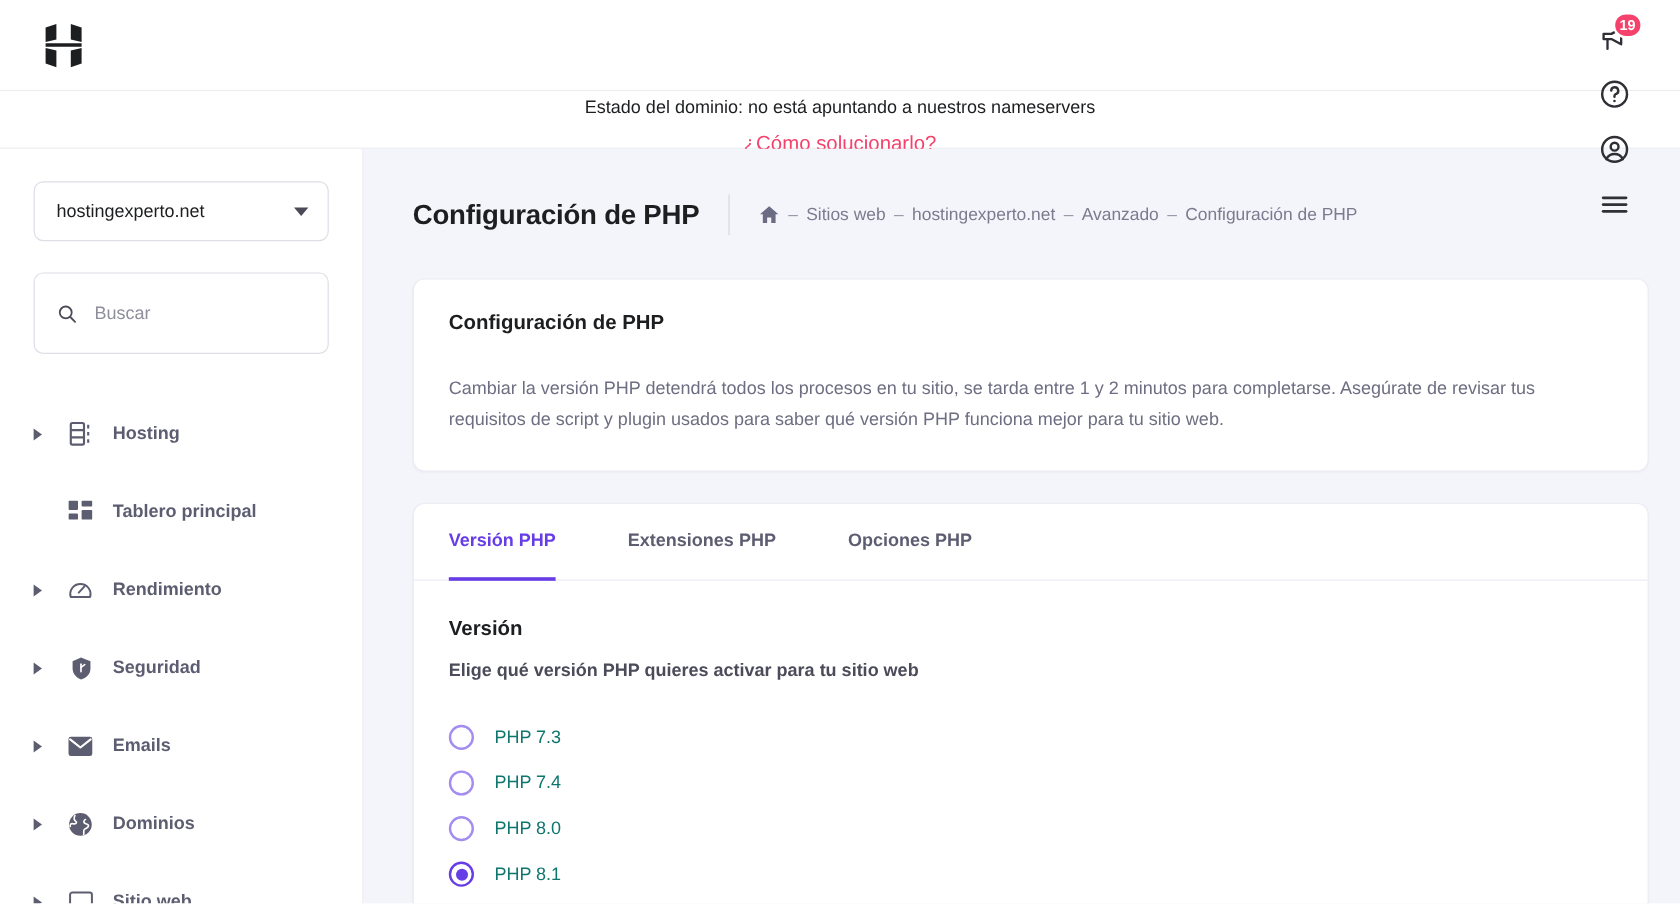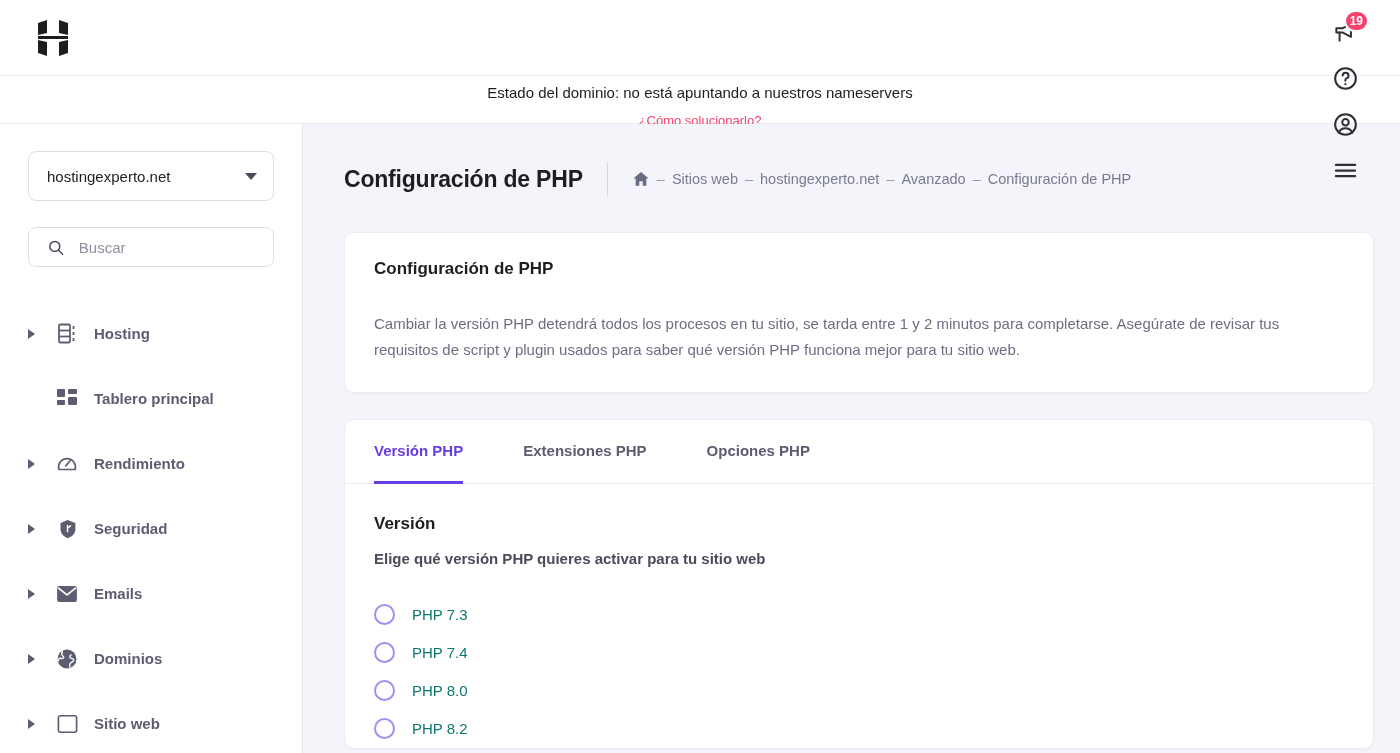--- a/index.html
+++ b/index.html
@@ -68,21 +68,21 @@
   }
   .notice-dot {
     width: 13px; height: 13px;
     border-radius: 50%;
     background: #f4426c;
     display: inline-block;
   }
   .notice-link {
     color: #f4426c;
     text-decoration: underline;
-    font-size: 13px;
+    font-size: 17px;
     cursor: pointer;
   }
 
   
   .layout { display: flex; height: calc(753px - 76px - 48px); }
 
   
   .sidebar {
     width: 303px;
     flex: 0 0 303px;
@@ -105,21 +105,21 @@
     background: #fff;
   }
   .caret {
     width: 0; height: 0;
     border-left: 6px solid transparent;
     border-right: 6px solid transparent;
     border-top: 7px solid #4b4b57;
   }
   .search-box {
     margin-top: 26px;
-    height: 40px;
+    height: 68px;
     border: 1px solid #dedee6;
     border-radius: 8px;
     display: flex;
     align-items: center;
     gap: 14px;
     padding: 0 18px;
     background: #fff;
   }
   .search-box input {
     border: none;
@@ -524,20 +524,24 @@
           </div>
           <div class="radio-row">
             <span class="radio"></span>
             <span class="radio-label">PHP 7.4</span>
           </div>
           <div class="radio-row">
             <span class="radio"></span>
             <span class="radio-label">PHP 8.0</span>
           </div>
           <div class="radio-row">
+            <span class="radio checked"></span>
+            <span class="radio-label">PHP 8.1</span>
+          </div>
+          <div class="radio-row">
             <span class="radio"></span>
             <span class="radio-label">PHP 8.2</span>
           </div>
         </div>
       </div>
     </div>
 
   </div>
 </div>
 

